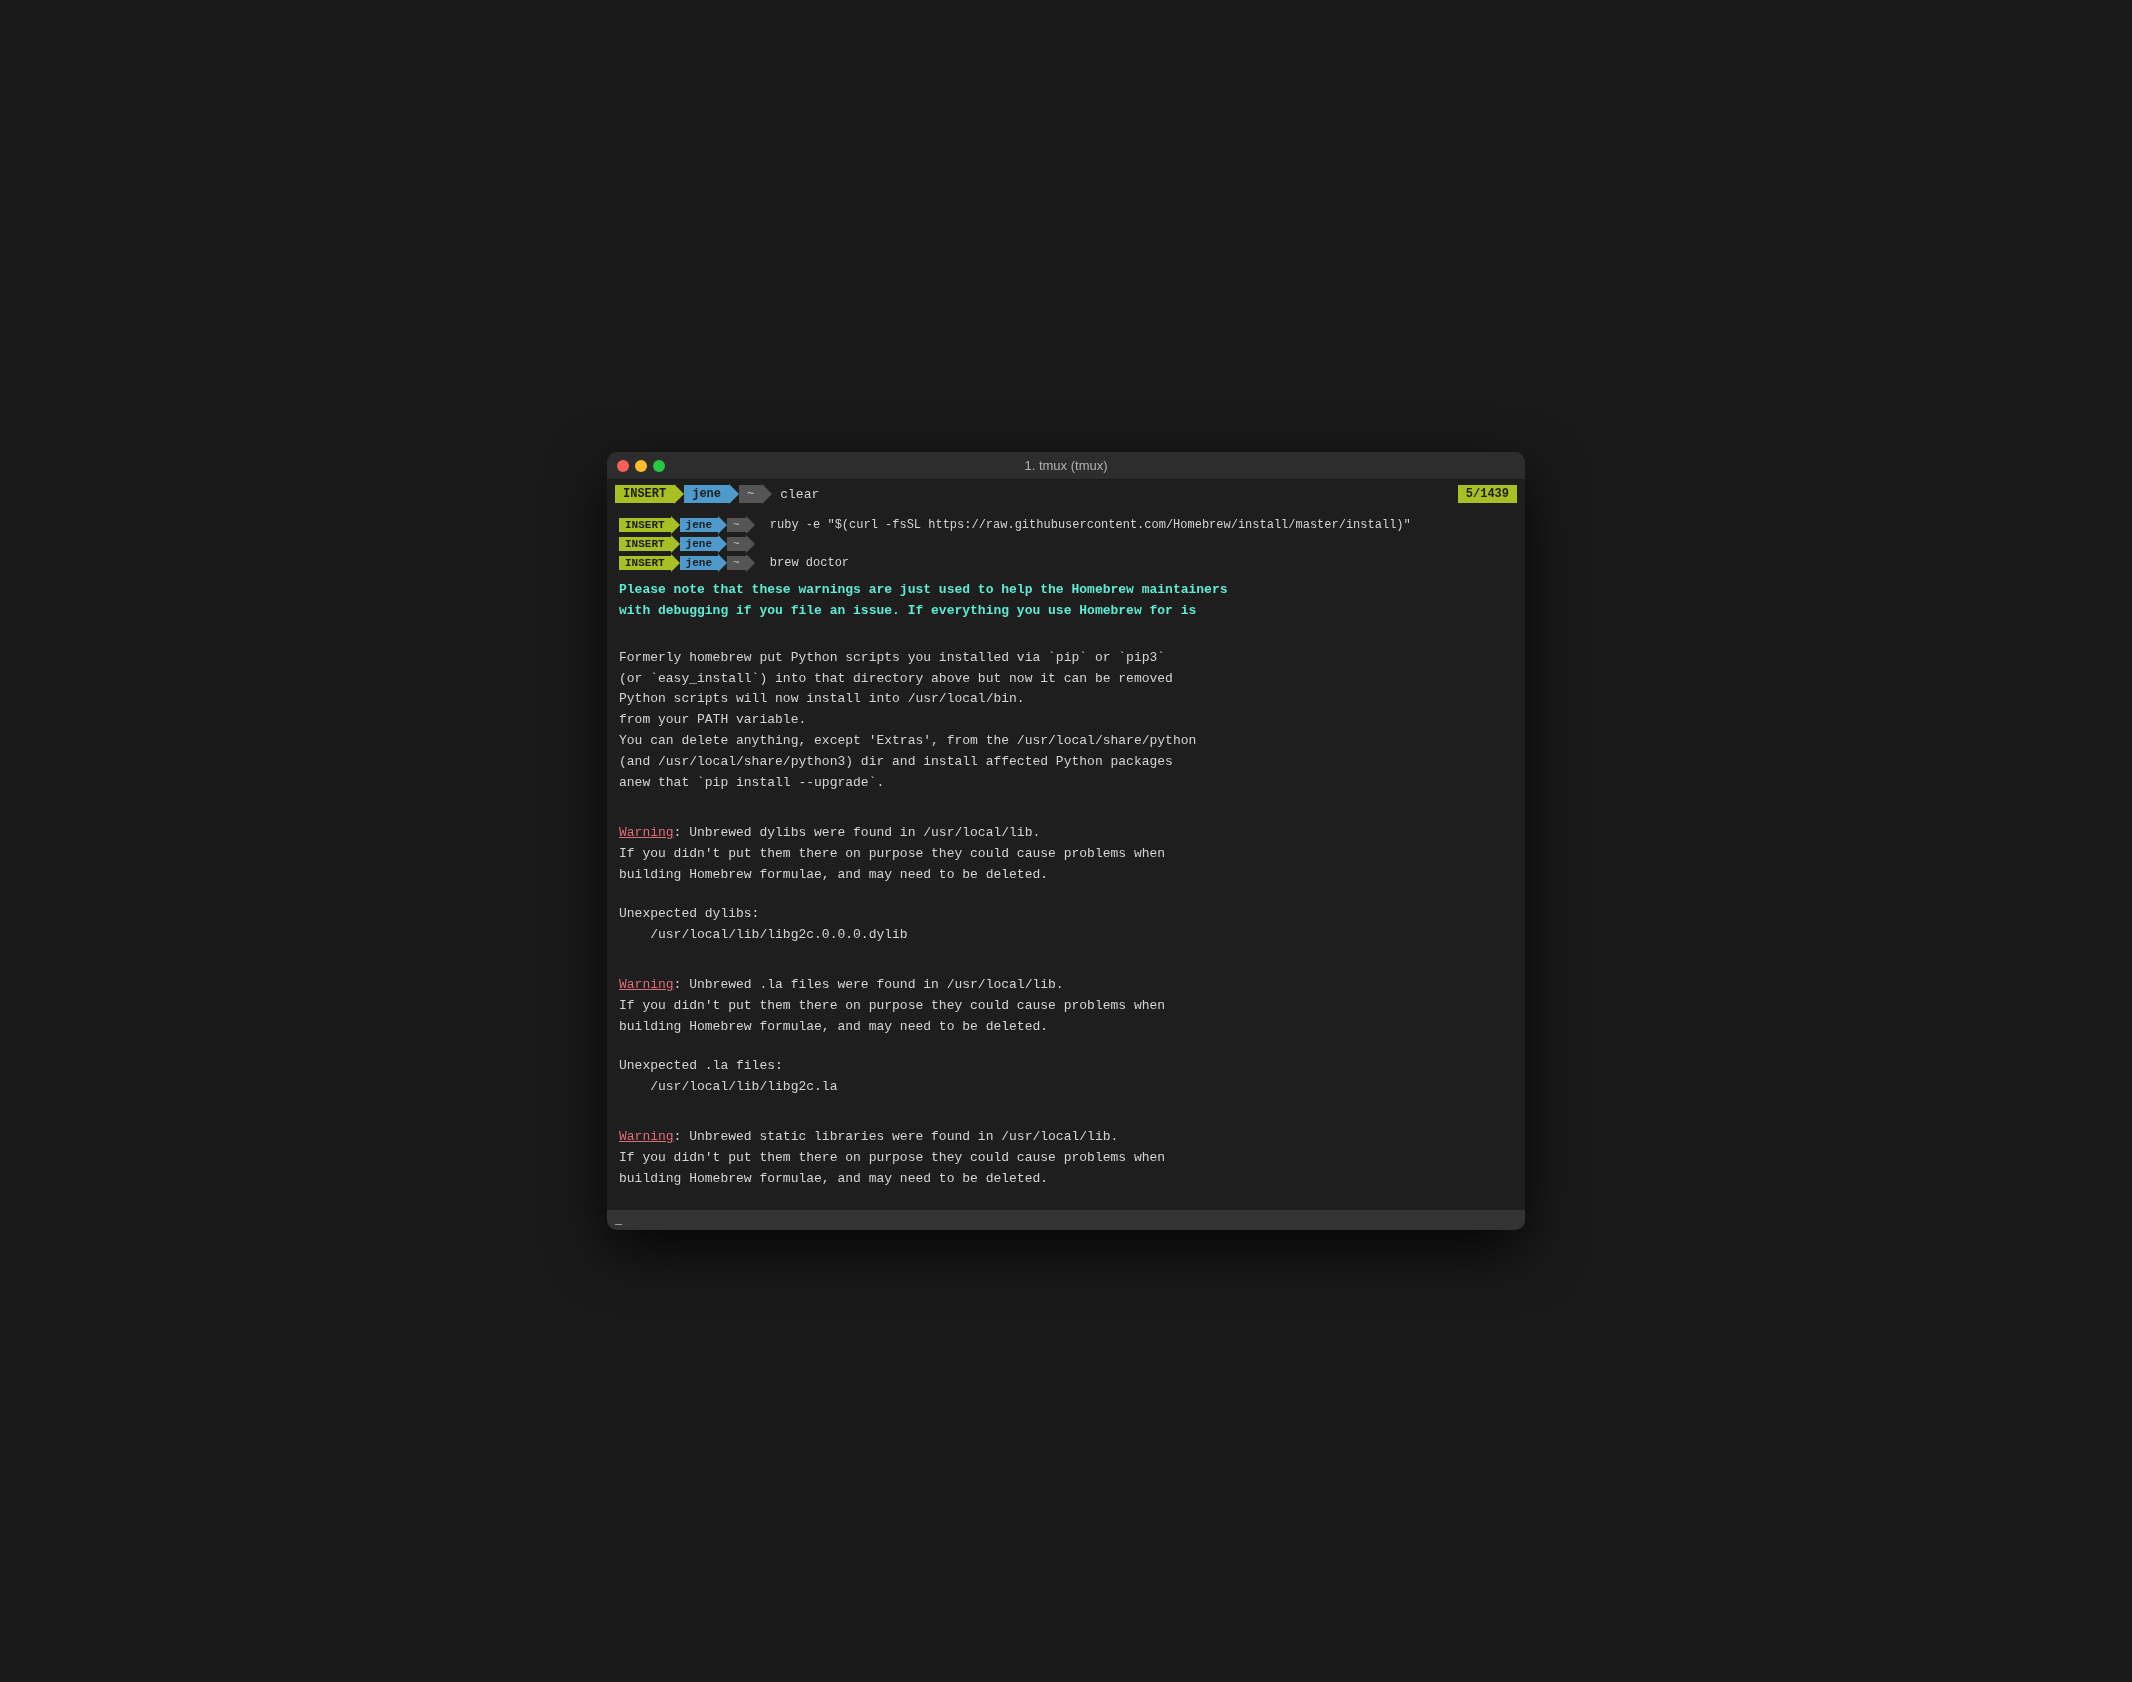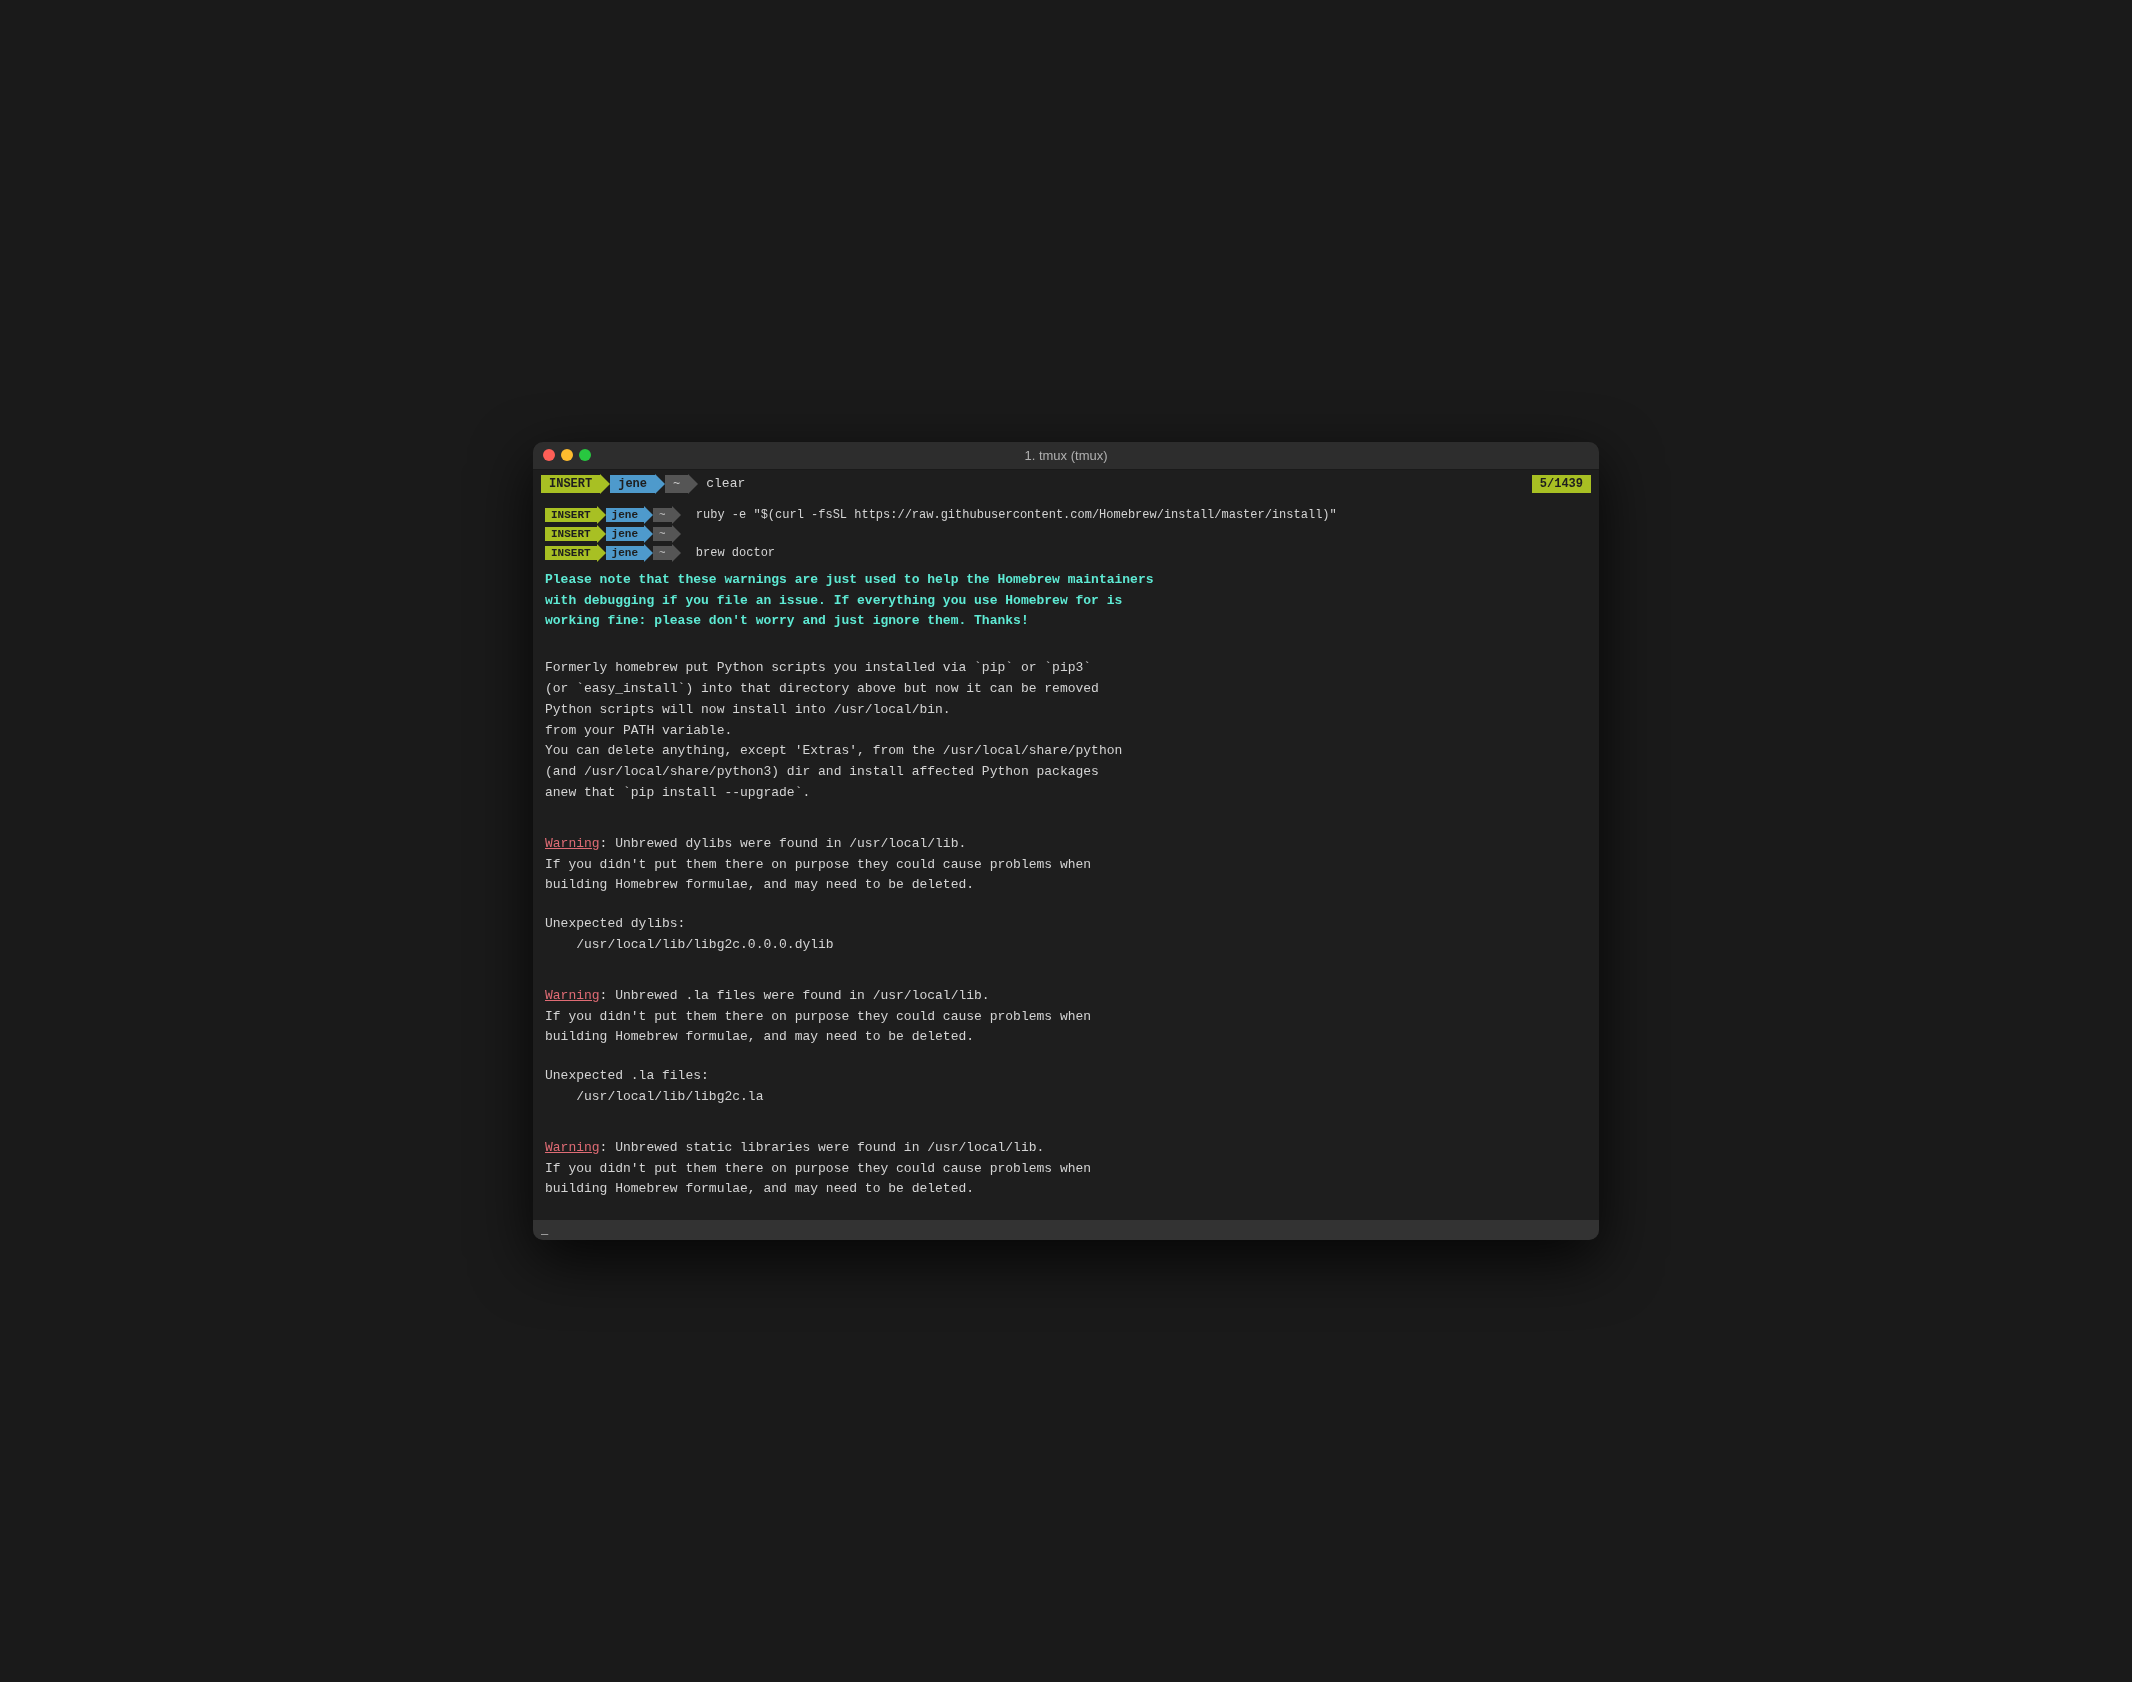--- a/index.html
+++ b/index.html
@@ -7,21 +7,21 @@
     body {
       background: #1a1a1a;
       display: flex;
       justify-content: center;
       align-items: center;
       min-height: 100vh;
       font-family: 'Courier New', Courier, monospace;
     }
 
     .window {
-      width: 1066px;
+      width: 918px;
       background: #1e1e1e;
       border-radius: 10px;
       overflow: hidden;
       box-shadow: 0 20px 60px rgba(0,0,0,0.8);
     }
 
     .titlebar {
       background: #2d2d2d;
       height: 28px;
       display: flex;
@@ -328,21 +328,20 @@
       <span class="chevron-sm-blue"></span>
       <span class="badge-tilde-sm">~</span>
       <span class="chevron-sm-gray"></span>
       <span class="prompt-arrow">&nbsp;</span>
       <span class="cmd-line brew-doctor-cmd">brew doctor</span>
     </div>
 
     <div class="notice-text">
       <div>Please note that these warnings are just used to help the Homebrew maintainers</div>
       <div>with debugging if you file an issue. If everything you use Homebrew for is</div>
-      <div>working fine: please don't worry and just ignore them. Thanks!</div>
     </div>
 
     <div class="blank-line"></div>
 
     <div class="section-block">
       <div class="warning-line">Formerly homebrew put Python scripts you installed via `pip` or `pip3`</div>
       <div class="warning-line">(or `easy_install`) into that directory above but now it can be removed</div>
       <div class="warning-line">Python scripts will now install into /usr/local/bin.</div>
       <div class="warning-line">from your PATH variable.</div>
       <div class="warning-line">You can delete anything, except 'Extras', from the /usr/local/share/python</div>

